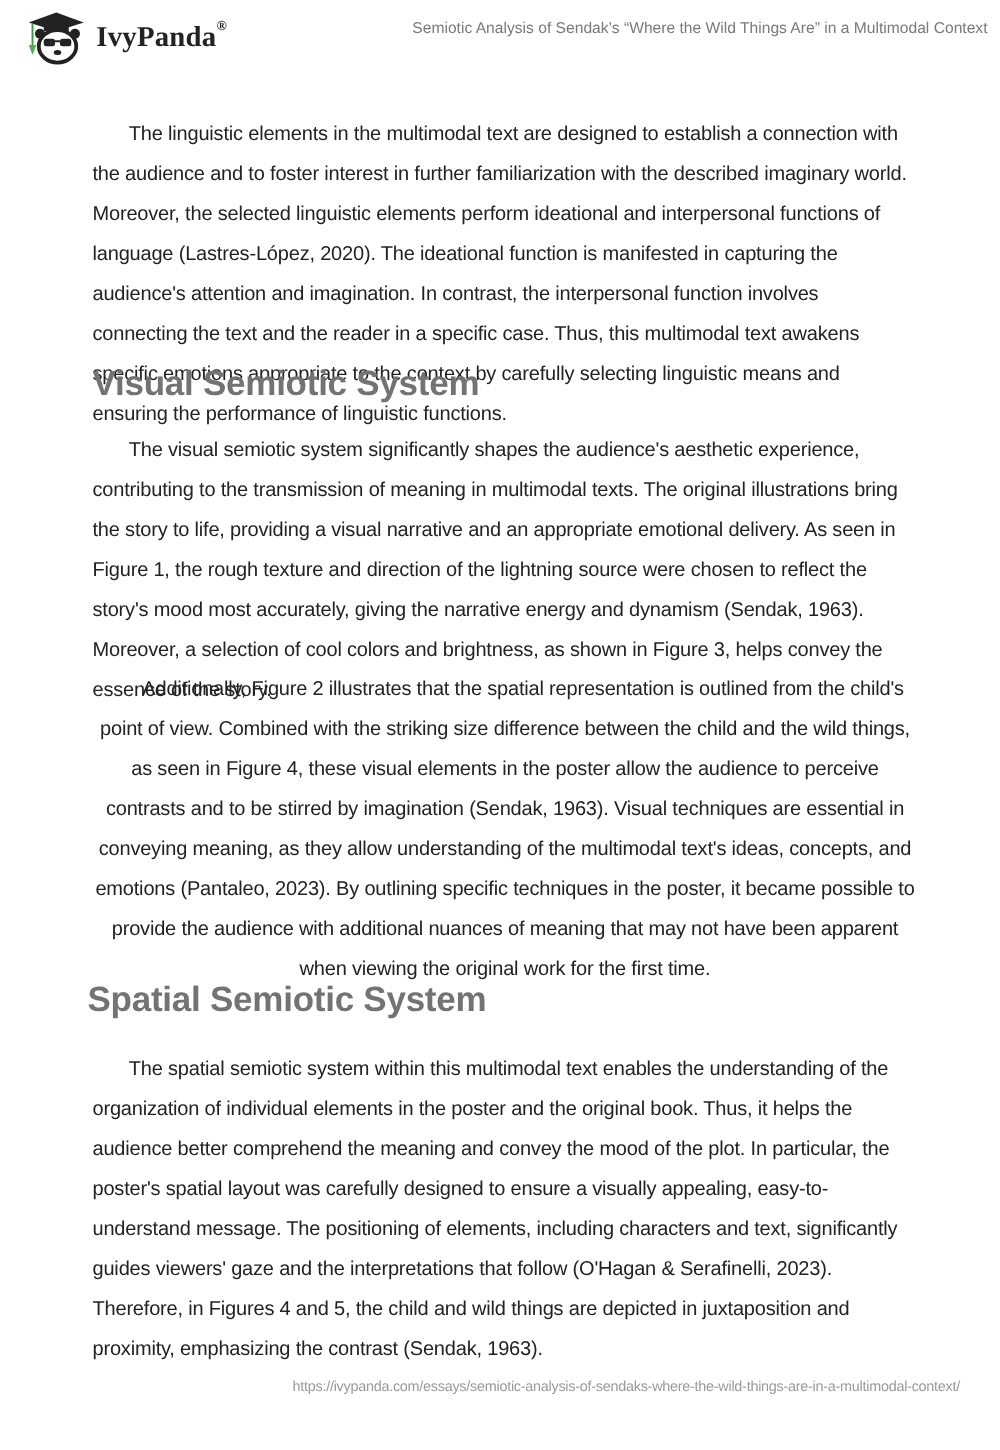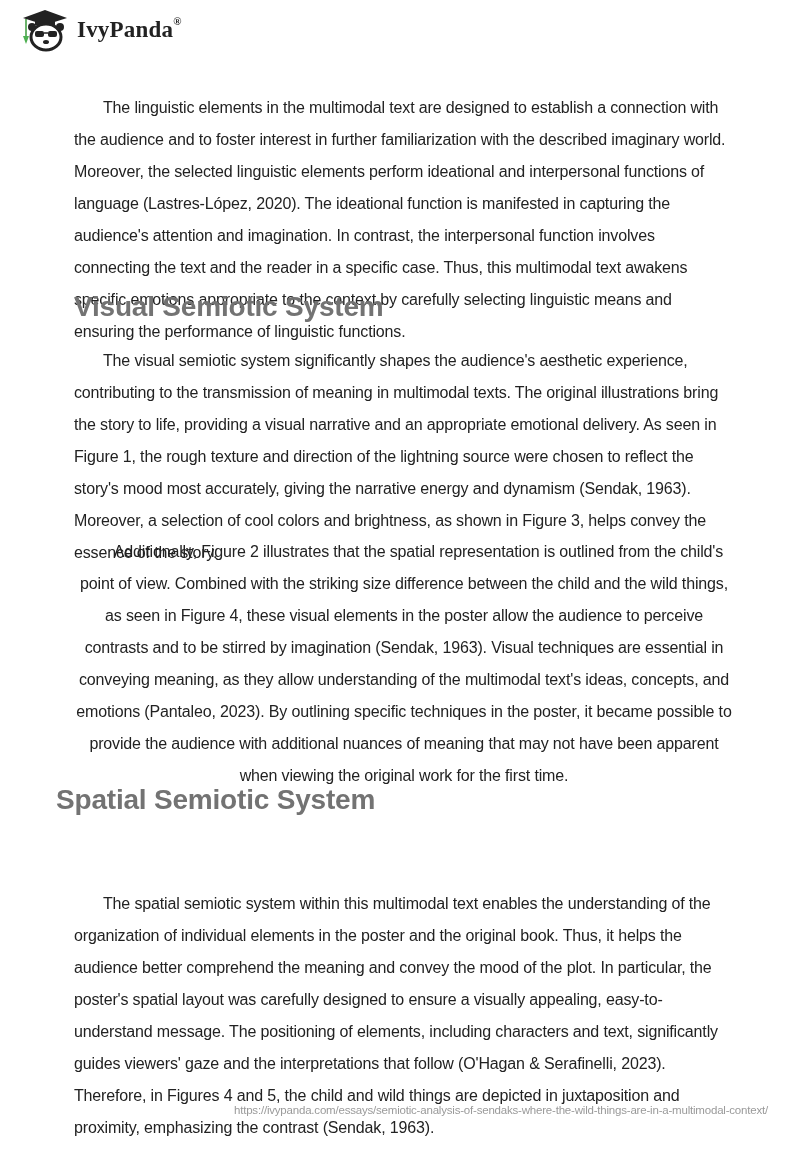--- a/index.html
+++ b/index.html
@@ -11,22 +11,22 @@
   .logo-text { font-family: "Liberation Serif", serif; font-weight: bold; font-size: 23px;
                color: #222; margin-left: 4px; letter-spacing: 0.2px; }
   .logo-text sup { font-size: 11px; vertical-align: top; position: relative; top: -2px; }
   .doc-title { position: absolute; right: 33px; top: 15px; font-size: 12.5px; color: #7a7a7a; }
   p { margin: 0 0 14px 0; font-size: 16px; line-height: 32px; text-indent: 29px; color: #222; letter-spacing: -0.15px; }
   h2 { margin: 0; font-size: 28px; font-weight: bold; color: #737373; line-height: 34px; letter-spacing: -0.2px; }
   .p1 { position: absolute; top: 92px; left: 74px; width: 660px; }
   .h-visual { position: absolute; top: 290px; left: 74px; }
   .p2 { position: absolute; top: 345px; left: 74px; width: 660px; }
   .p3 { position: absolute; top: 536px; left: 74px; width: 660px; text-align: center; }
-  .h-spatial { position: absolute; top: 783px; left: 56px; }
-  .p4 { position: absolute; top: 840px; left: 74px; width: 660px; margin-top: 48px; }
+  .h-spatial { position: absolute; top: 783px; left: 70px; }
+  .p4 { position: absolute; top: 840px; left: 74px; width: 660px; }
   .footer-url { position: absolute; right: 32px; top: 1104px; font-size: 11.5px; color: #9a9a9a; letter-spacing: -0.2px; }
 </style>
 </head>
 <body>
 
 <div class="header">
   <div class="logo">
     <span class="logo-icon">
       <svg width="56" height="44" viewBox="0 0 56 44">
 
@@ -40,20 +40,21 @@
         <circle cx="43" cy="19" r="4" fill="#222"></circle>
 
         <rect x="18" y="23" width="9" height="6" rx="2" fill="#222"></rect>
         <rect x="31" y="23" width="9" height="6" rx="2" fill="#222"></rect>
         <line x1="27" y1="25" x2="31" y2="25" stroke="#222" stroke-width="1.5"></line>
         <ellipse cx="29" cy="34" rx="3" ry="2" fill="#222"></ellipse>
       </svg>
     </span>
     <span class="logo-text"><span>IvyPanda</span><sup>®</sup></span>
   </div>
+  <div class="doc-title">Semiotic Analysis of Sendak’s “Where the Wild Things Are” in a Multimodal Context</div>
 </div>
 
 <p class="p1">The linguistic elements in the multimodal text are designed to establish a connection with the audience and to foster interest in further familiarization with the described imaginary world. Moreover, the selected linguistic elements perform ideational and interpersonal functions of language (Lastres-López, 2020). The ideational function is manifested in capturing the audience's attention and imagination. In contrast, the interpersonal function involves connecting the text and the reader in a specific case. Thus, this multimodal text awakens specific emotions appropriate to the context by carefully selecting linguistic means and ensuring the performance of linguistic functions.</p>
 
 <h2 class="h-visual">Visual Semiotic System</h2>
 <p class="p2">The visual semiotic system significantly shapes the audience's aesthetic experience, contributing to the transmission of meaning in multimodal texts. The original illustrations bring the story to life, providing a visual narrative and an appropriate emotional delivery. As seen in Figure 1, the rough texture and direction of the lightning source were chosen to reflect the story's mood most accurately, giving the narrative energy and dynamism (Sendak, 1963). Moreover, a selection of cool colors and brightness, as shown in Figure 3, helps convey the essence of the story.</p>
 <p class="p3">Additionally, Figure 2 illustrates that the spatial representation is outlined from the child's point of view. Combined with the striking size difference between the child and the wild things, as seen in Figure 4, these visual elements in the poster allow the audience to perceive contrasts and to be stirred by imagination (Sendak, 1963). Visual techniques are essential in conveying meaning, as they allow understanding of the multimodal text's ideas, concepts, and emotions (Pantaleo, 2023). By outlining specific techniques in the poster, it became possible to provide the audience with additional nuances of meaning that may not have been apparent when viewing the original work for the first time.</p>
 
 <h2 class="h-spatial">Spatial Semiotic System</h2>
 <p class="p4">The spatial semiotic system within this multimodal text enables the understanding of the organization of individual elements in the poster and the original book. Thus, it helps the audience better comprehend the meaning and convey the mood of the plot. In particular, the poster's spatial layout was carefully designed to ensure a visually appealing, easy-to-understand message. The positioning of elements, including characters and text, significantly guides viewers' gaze and the interpretations that follow (O'Hagan &amp; Serafinelli, 2023). Therefore, in Figures 4 and 5, the child and wild things are depicted in juxtaposition and proximity, emphasizing the contrast (Sendak, 1963).</p>

